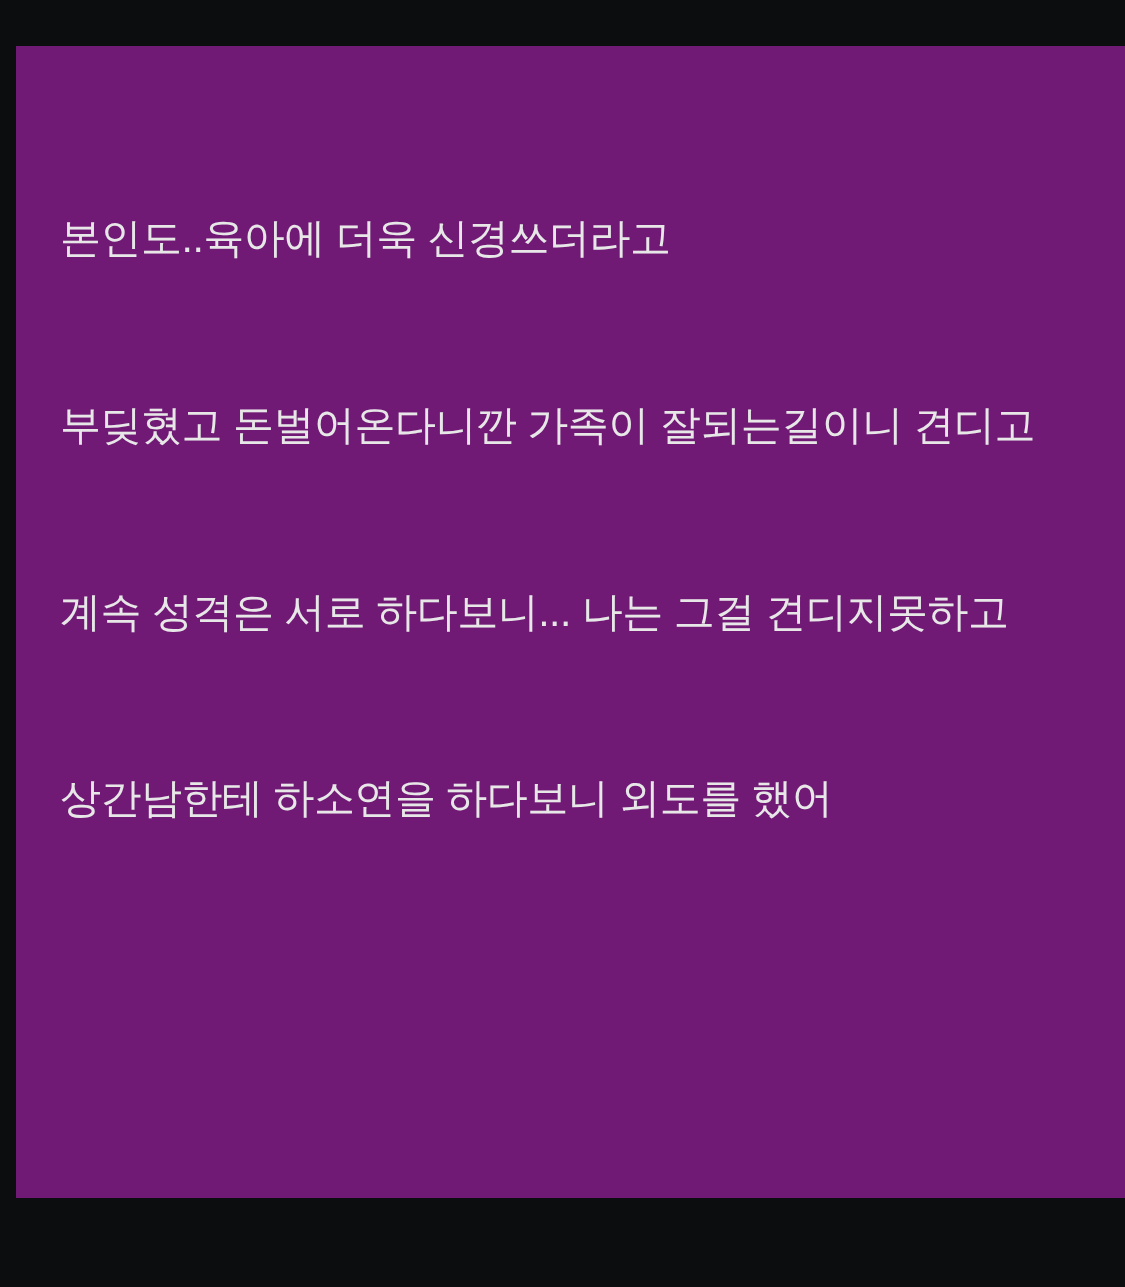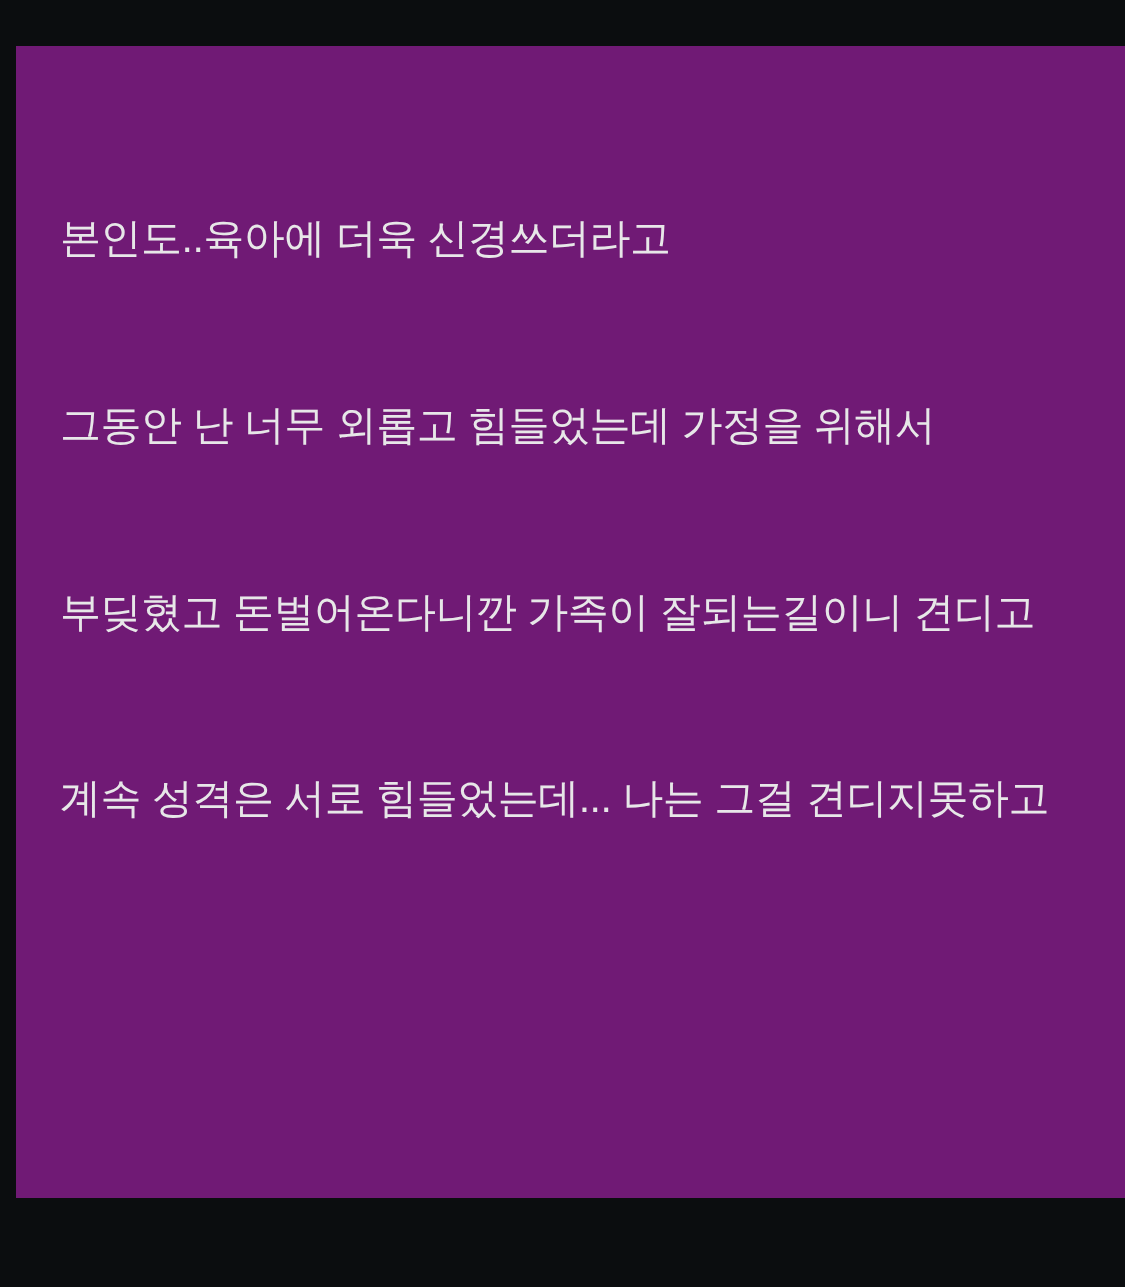--- a/index.html
+++ b/index.html
@@ -62,23 +62,23 @@
 </head>
 <body>
 
 <div class="screen">
 
   <div class="top-bar"></div>
 
   <div class="content-panel">
     <div class="post-body">
       <span class="post-line">본인도..육아에 더욱 신경쓰더라고</span>
-      <span class="post-line">그동안 난 너무 외롭고 힘들었는데 가정을 위해서</span>
       <span class="post-line">부딪혔고 돈벌어온다니깐 가족이 잘되는길이니 견디고</span>
-      <span class="post-line">계속 성격은 서로 힘들었는데... 나는 그걸 견디지못하고</span>
+      <span class="post-line">계속 성격은 서로 하다보니... 나는 그걸 견디지못하고</span>
+      <span class="post-line">상간남한테 하소연을 하다보니 외도를 했어</span>
       
       
       
       
       
       
       
       
     </div>
   </div>

